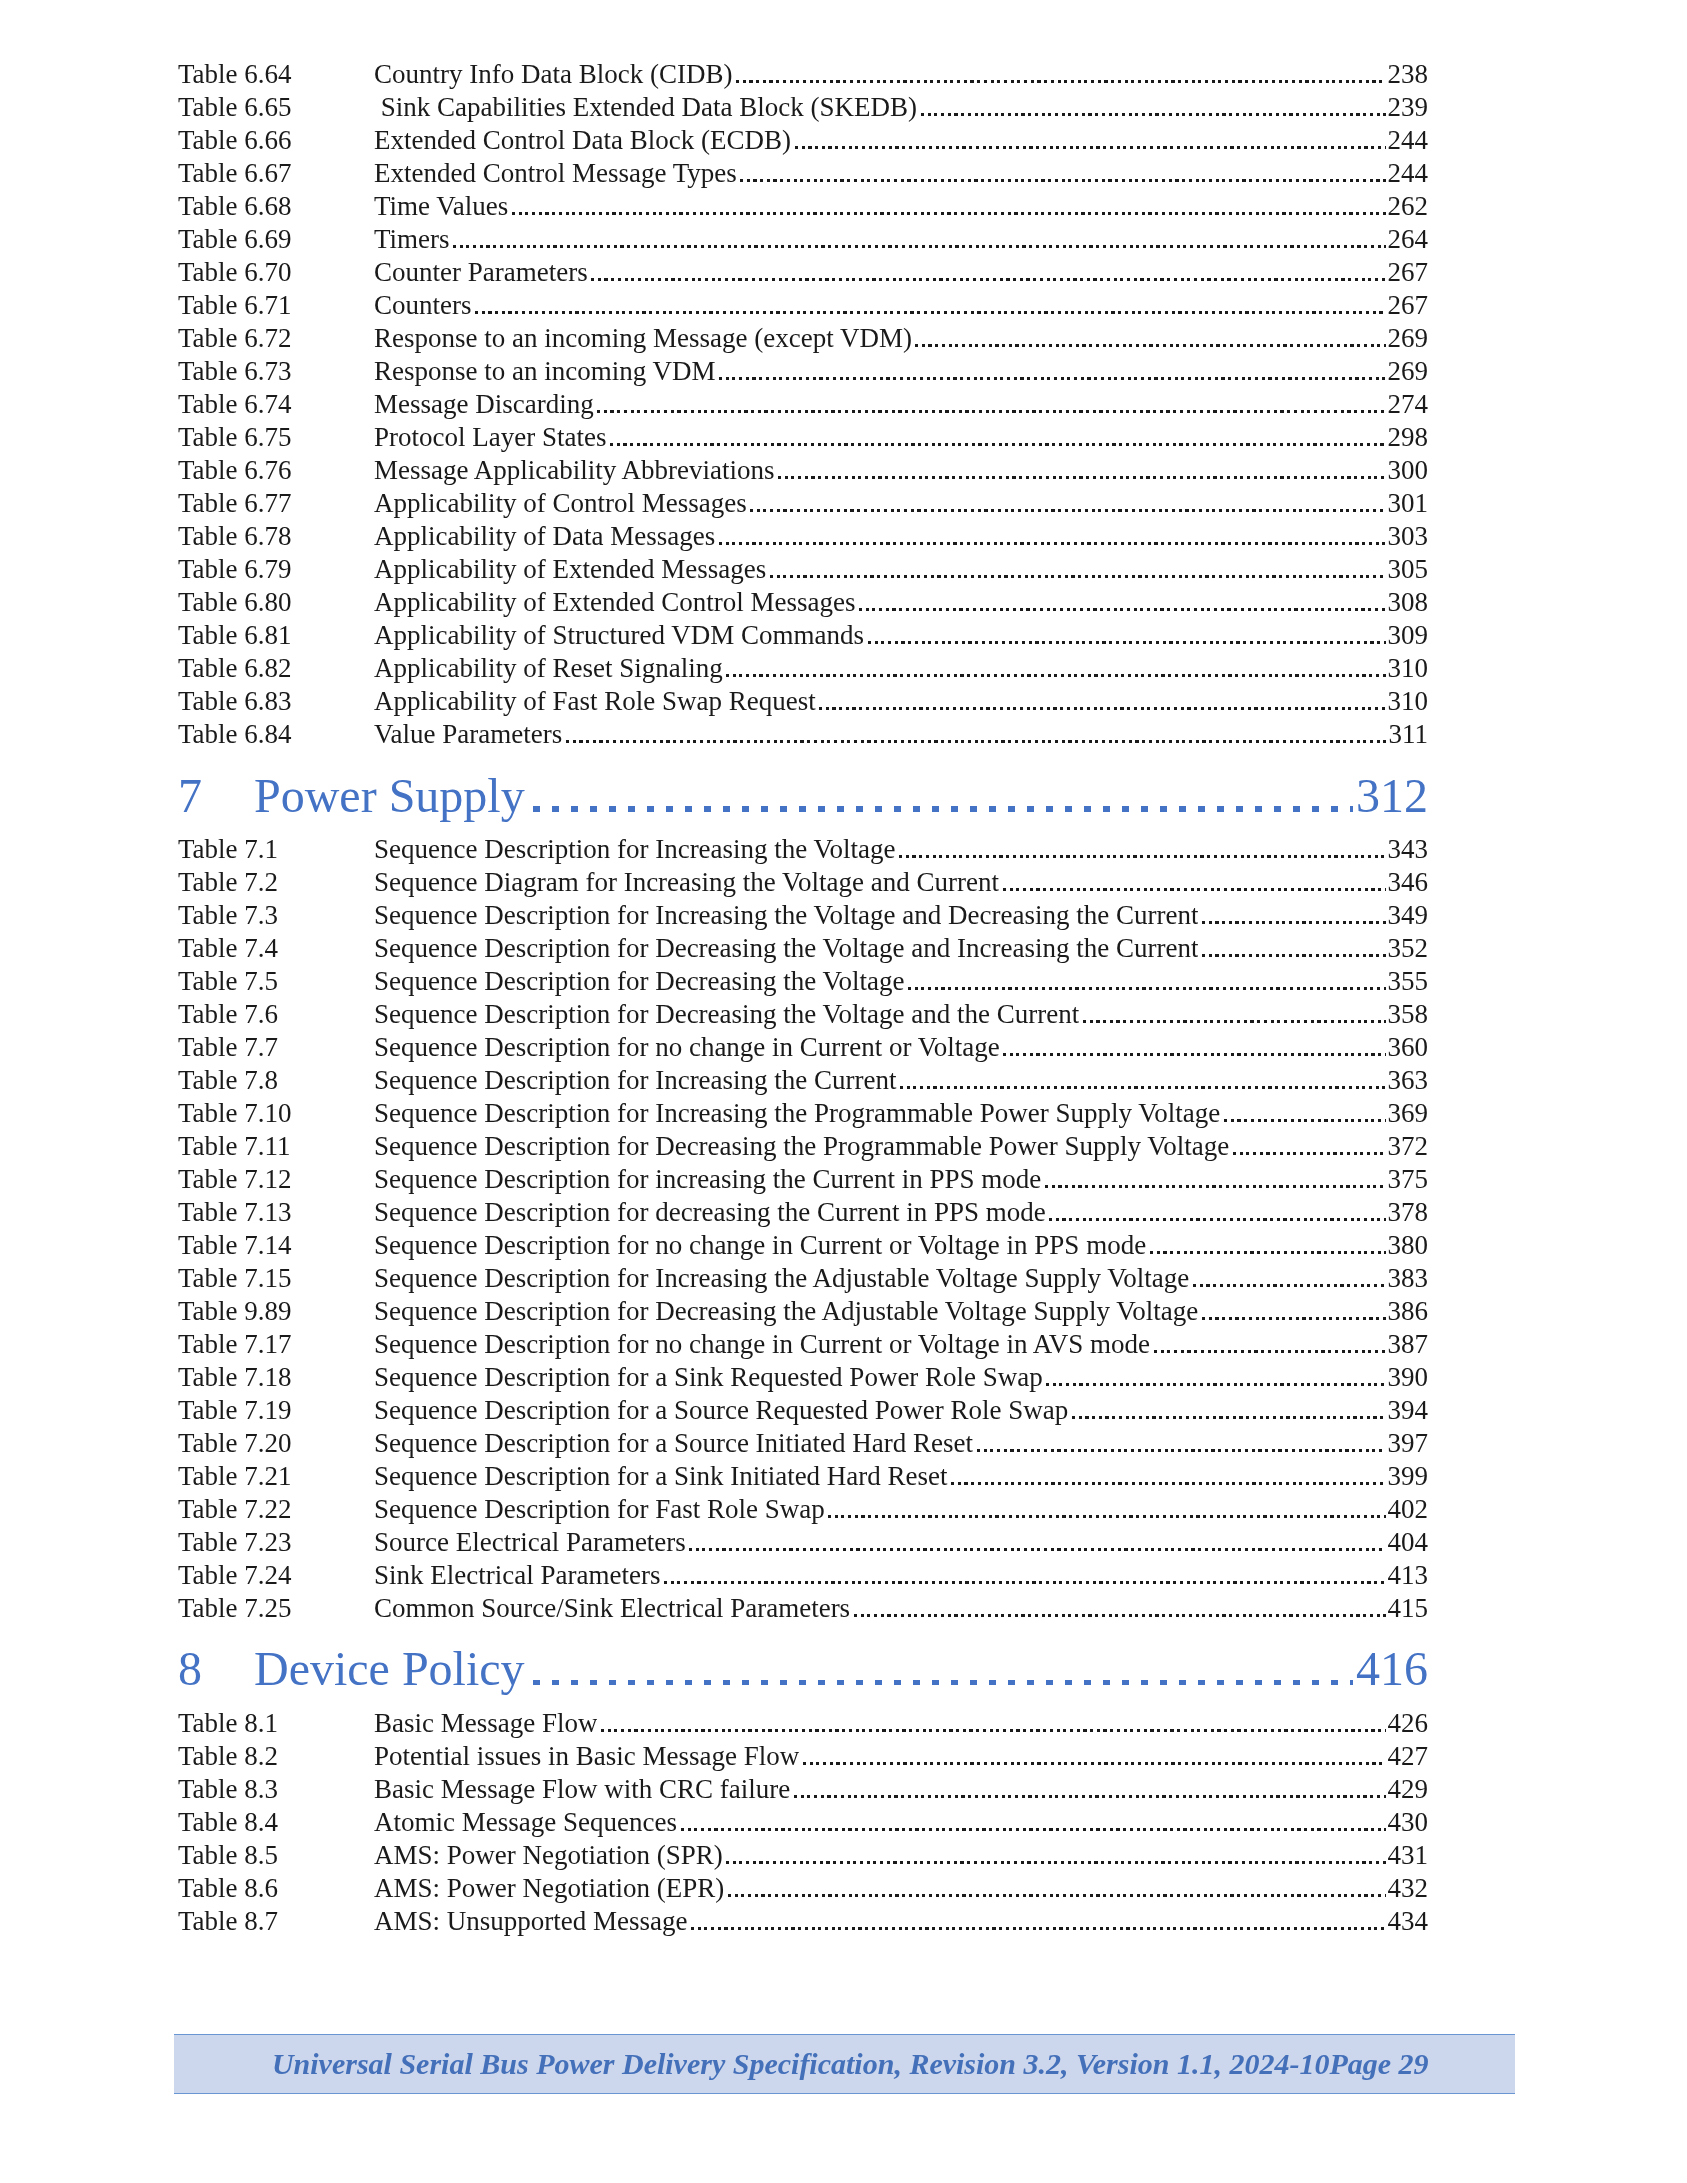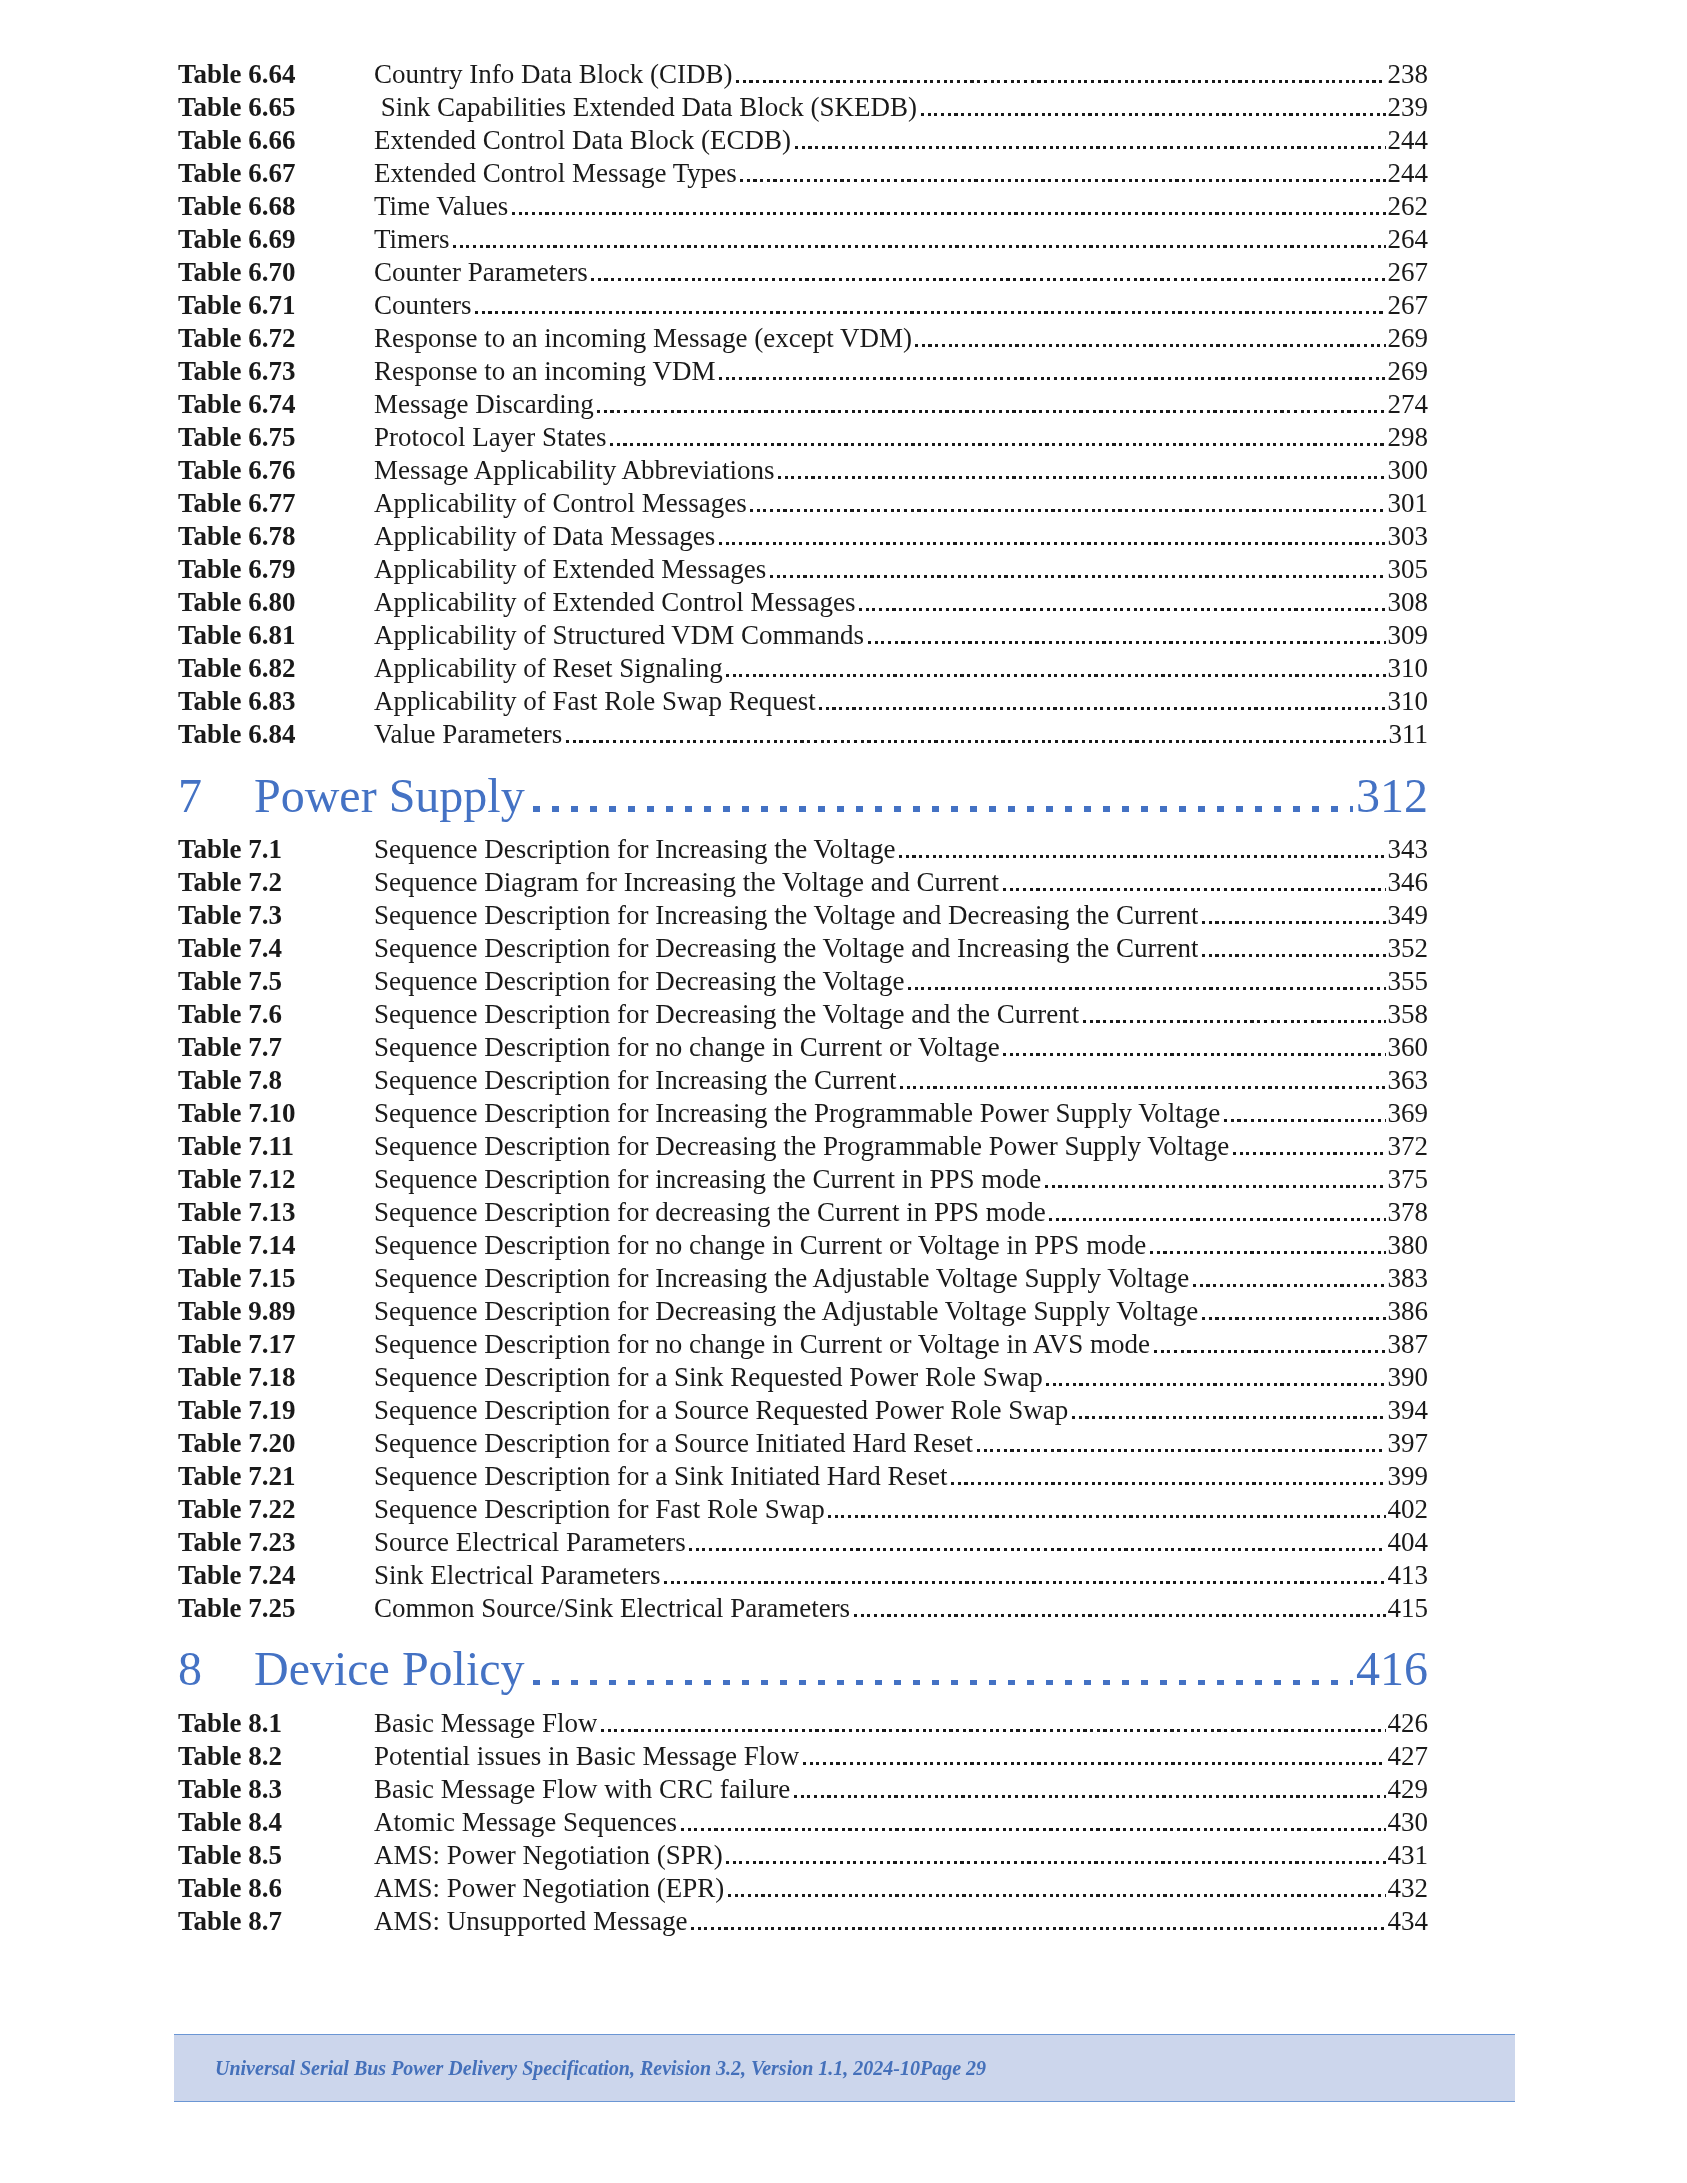--- a/index.html
+++ b/index.html
@@ -27,21 +27,20 @@
   .row{
     display:flex;
     align-items:baseline;
     line-height:33px;
     font-size:27px;
     white-space:nowrap;
   }
   .row .label{
     flex:0 0 172px;
     white-space:pre;
-    font-weight:bold;
   }
   .row .title{
     flex:0 1 auto;
     white-space:pre;
     overflow:hidden;
     margin-left:24px;
   }
   .leader{
     flex:1 1 15.5px;
     height:3.1px;
@@ -72,30 +71,30 @@
   }
   .sec-leader{
     height:5.2px;
     margin:0 3.1px 0 3.1px;
     background:repeating-linear-gradient(to right,var(--heading-blue) 0 6.7px,transparent 6.7px 19px);
   }
   
   .footer{
     position:absolute;
     left:174px;top:2034px;
-    width:1341px;height:68px;
+    width:1341px;height:60px;
     box-sizing:border-box;
     background:var(--footer-bg);
     border-top:1.6px solid var(--footer-border);
     border-bottom:1.6px solid var(--footer-border);
     display:flex;
     align-items:center;
-    justify-content:flex-start;
+    justify-content:center;
     padding:0 29.5px 0 41px;
-    font-size:20px;
+    font-size:30px;
     font-style:italic;
     font-weight:bold;
     color:var(--footer-ink);
     white-space:nowrap;
   }
 </style>
 </head>
 <body>
 
 <div class="page">

